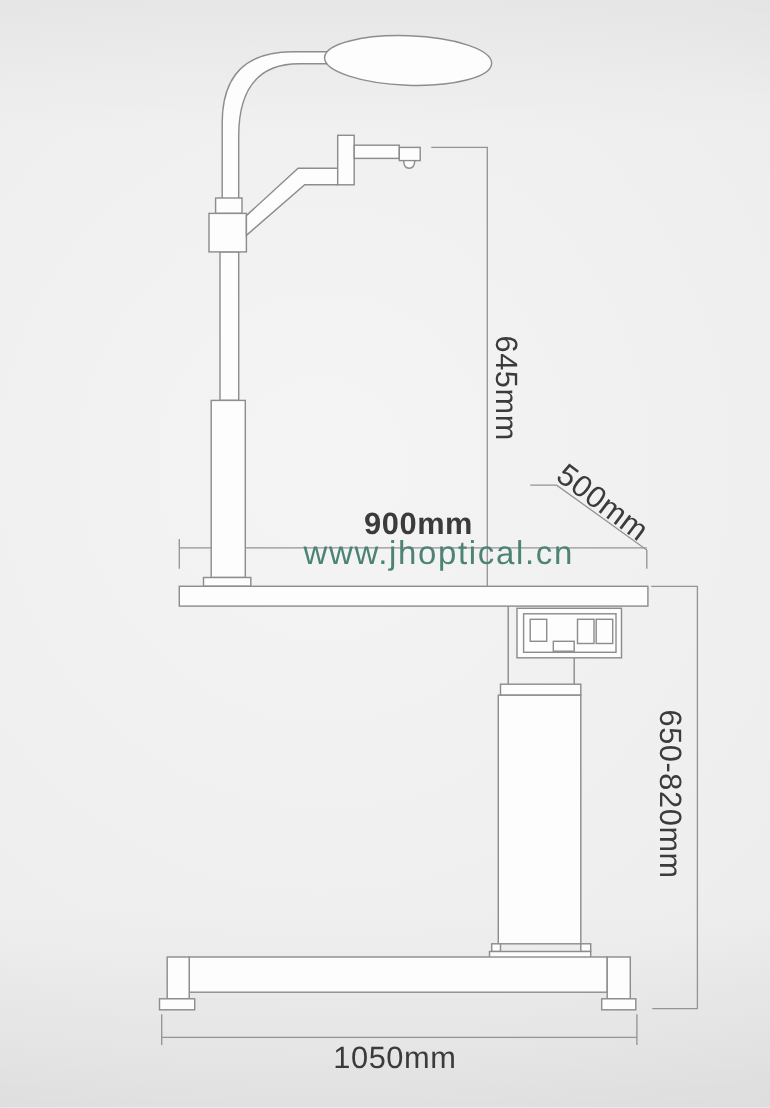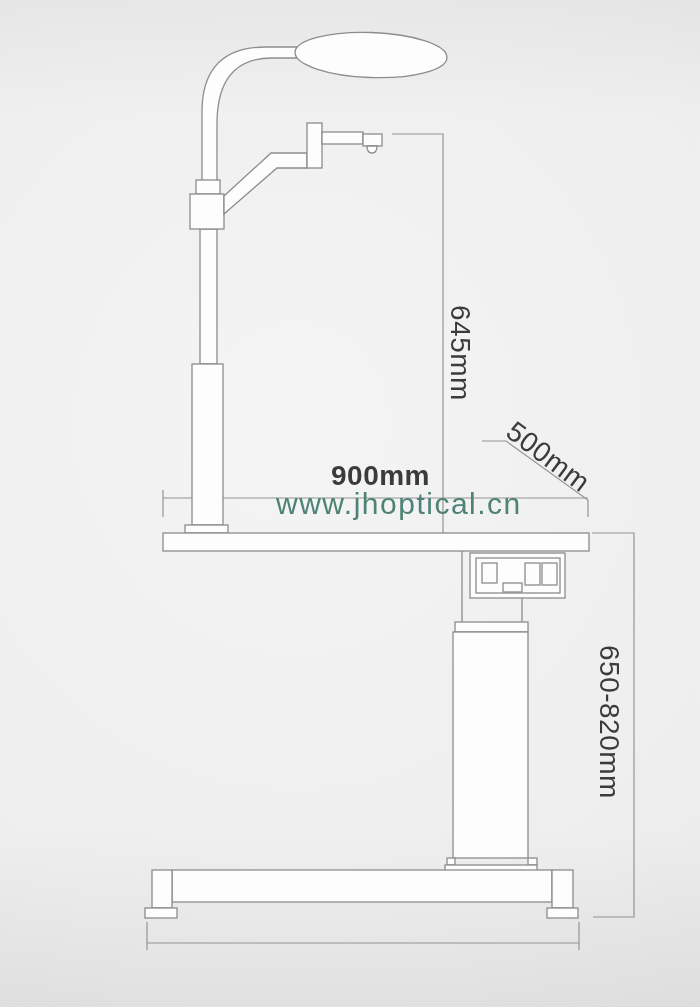--- a/index.html
+++ b/index.html
@@ -113,15 +113,16 @@
   </svg>
 
   <div class="label rot90" style="left:474px;top:305px;">645mm</div>
 
   <div class="label rot37" style="left:518px;top:417px;">500mm</div>
 
   <div class="label" style="left:331px;top:462px;font-weight:bold;">900mm</div>
 
   <div class="label rot90" style="left:623px;top:645px;">650-820mm</div>
 
+  <div class="label" style="left:303px;top:948px;">1050mm</div>
 
   <div class="watermark">www.jhoptical.cn</div>
 </div>
 
 </body></html>

